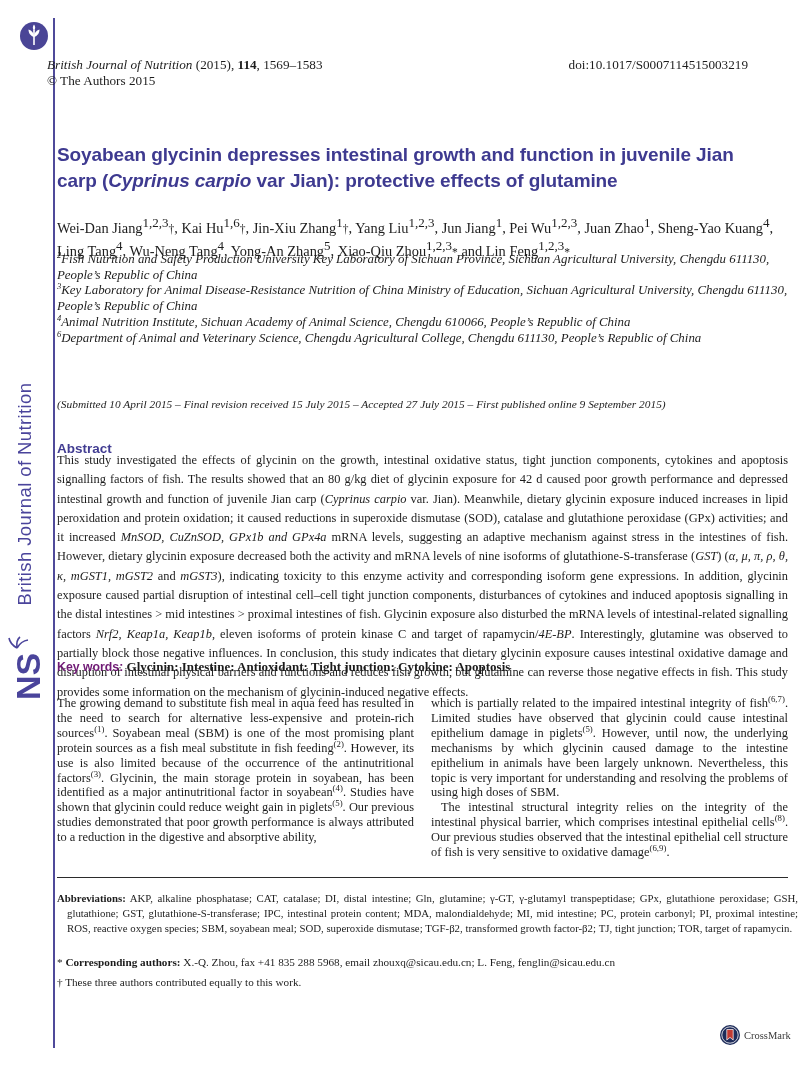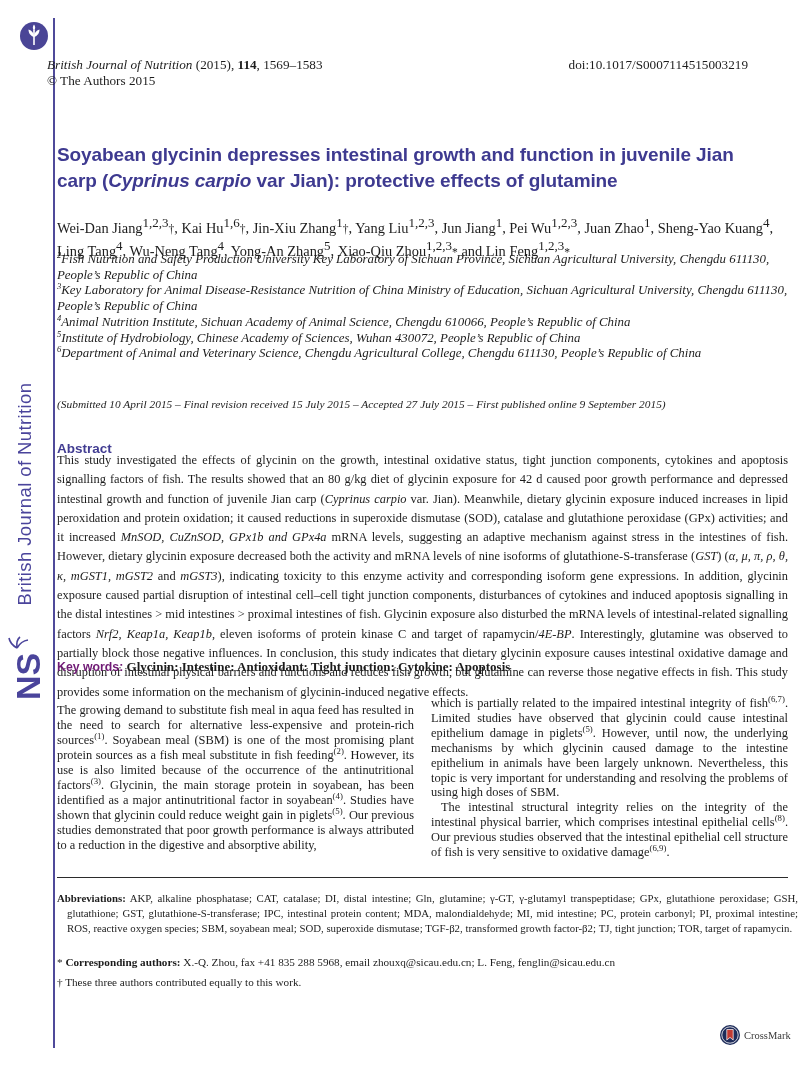--- a/index.html
+++ b/index.html
@@ -43,21 +43,21 @@
   .abstract-text{position:absolute;left:57px;top:451px;width:731px;
                  font-size:12.4px;line-height:19.3px;text-align:justify;margin:0;}
   .it{font-style:italic;}
   .ref{font-size:8.8px;vertical-align:super;line-height:0;}
 
   .keywords{position:absolute;left:57px;top:659px;width:731px;font-size:13px;margin:0;}
   .kw-label{font-family:"Liberation Sans",sans-serif;font-weight:bold;font-size:12.3px;color:#701a75;}
   .kw-text{font-weight:bold;}
 
   
-  .columns{position:absolute;left:57px;top:696px;width:731px;display:flex;gap:17px;align-items:center;}
+  .columns{position:absolute;left:57px;top:696px;width:731px;display:flex;gap:17px;}
   .col{width:357px;font-size:12.4px;line-height:14.9px;text-align:justify;}
   .col p{margin:0;}
   .col p.indent{text-indent:10px;}
 
   
   .foot-rule{position:absolute;left:57px;top:877px;width:731px;height:0;
              border:none;border-top:1px solid #2b2b2b;margin:0;}
   .abbrev{position:absolute;left:57px;top:891px;width:731px;font-size:10.8px;line-height:15px;
           text-align:justify;margin:0;padding-left:10px;text-indent:-10px;}
   .abbrev b,.corr b{font-weight:bold;}
@@ -98,21 +98,20 @@
   </header>
 
   <h1 class="title"><span>Soyabean glycinin depresses intestinal growth and function in juvenile Jian carp (</span><span class="it">Cyprinus carpio</span><span> var Jian): protective effects of glutamine</span></h1>
 
   <p class="authors"><span class="author"><span>Wei-Dan Jiang</span><sup>1,2,3</sup><span class="amark">†</span></span><span class="author"><span>, </span><span>Kai Hu</span><sup>1,6</sup><span class="amark">†</span></span><span class="author"><span>, </span><span>Jin-Xiu Zhang</span><sup>1</sup><span class="amark">†</span></span><span class="author"><span>, </span><span>Yang Liu</span><sup>1,2,3</sup></span><span class="author"><span>, </span><span>Jun Jiang</span><sup>1</sup></span><span class="author"><span>, </span><span>Pei Wu</span><sup>1,2,3</sup></span><span class="author"><span>, </span><span>Juan Zhao</span><sup>1</sup></span><span class="author"><span>, </span><span>Sheng-Yao Kuang</span><sup>4</sup></span><span class="author"><span>, </span><span>Ling Tang</span><sup>4</sup></span><span class="author"><span>, </span><span>Wu-Neng Tang</span><sup>4</sup></span><span class="author"><span>, </span><span>Yong-An Zhang</span><sup>5</sup></span><span class="author"><span>, </span><span>Xiao-Qiu Zhou</span><sup>1,2,3</sup><span class="amark">*</span></span><span class="author"><span> and </span><span>Lin Feng</span><sup>1,2,3</sup><span class="amark">*</span></span></p>
 
   <div class="affiliations">
       <div class="aff"><sup>2</sup><span>Fish Nutrition and Safety Production University Key Laboratory of Sichuan Province, Sichuan Agricultural University, Chengdu 611130, People’s Republic of China</span></div>
       <div class="aff"><sup>3</sup><span>Key Laboratory for Animal Disease-Resistance Nutrition of China Ministry of Education, Sichuan Agricultural University, Chengdu 611130, People’s Republic of China</span></div>
       <div class="aff"><sup>4</sup><span>Animal Nutrition Institute, Sichuan Academy of Animal Science, Chengdu 610066, People’s Republic of China</span></div>
-      <div class="aff"><sup>5</sup><span>Institute of Hydrobiology, Chinese Academy of Sciences, Wuhan 430072, People’s Republic of China</span></div>
       <div class="aff"><sup>6</sup><span>Department of Animal and Veterinary Science, Chengdu Agricultural College, Chengdu 611130, People’s Republic of China</span></div>
     </div>
 
   <p class="submitted">(Submitted 10 April 2015 – Final revision received 15 July 2015 – Accepted 27 July 2015 – First published online 9 September 2015)</p>
 
   <h2 class="abstract-head">Abstract</h2>
   <p class="abstract-text"><span>This study investigated the effects of glycinin on the growth, intestinal oxidative status, tight junction components, cytokines and apoptosis signalling factors of fish. The results showed that an 80 g/kg diet of glycinin exposure for 42 d caused poor growth performance and depressed intestinal growth and function of juvenile Jian carp (</span><span class="it">Cyprinus carpio</span><span> var. Jian). Meanwhile, dietary glycinin exposure induced increases in lipid peroxidation and protein oxidation; it caused reductions in superoxide dismutase (SOD), catalase and glutathione peroxidase (GPx) activities; and it increased </span><span class="it">MnSOD, CuZnSOD, GPx1b and GPx4a</span><span> mRNA levels, suggesting an adaptive mechanism against stress in the intestines of fish. However, dietary glycinin exposure decreased both the activity and mRNA levels of nine isoforms of glutathione-S-transferase (</span><span class="it">GST</span><span>) (</span><span class="it">α, μ, π, ρ, θ, κ, mGST1, mGST2</span><span> and </span><span class="it">mGST3</span><span>), indicating toxicity to this enzyme activity and corresponding isoform gene expressions. In addition, glycinin exposure caused partial disruption of intestinal cell–cell tight junction components, disturbances of cytokines and induced apoptosis signalling in the distal intestines &gt; mid intestines &gt; proximal intestines of fish. Glycinin exposure also disturbed the mRNA levels of intestinal-related signalling factors </span><span class="it">Nrf2, Keap1a, Keap1b</span><span>, eleven isoforms of protein kinase C and target of rapamycin/</span><span class="it">4E-BP</span><span>. Interestingly, glutamine was observed to partially block those negative influences. In conclusion, this study indicates that dietary glycinin exposure causes intestinal oxidative damage and disruption of intestinal physical barriers and functions and reduces fish growth, but glutamine can reverse those negative effects in fish. This study provides some information on the mechanism of glycinin-induced negative effects.</span></p>
 
   <p class="keywords"><span class="kw-label">Key words:</span><span class="kw-text"> Glycinin: Intestine: Antioxidant: Tight junction: Cytokine: Apoptosis</span></p>
 

